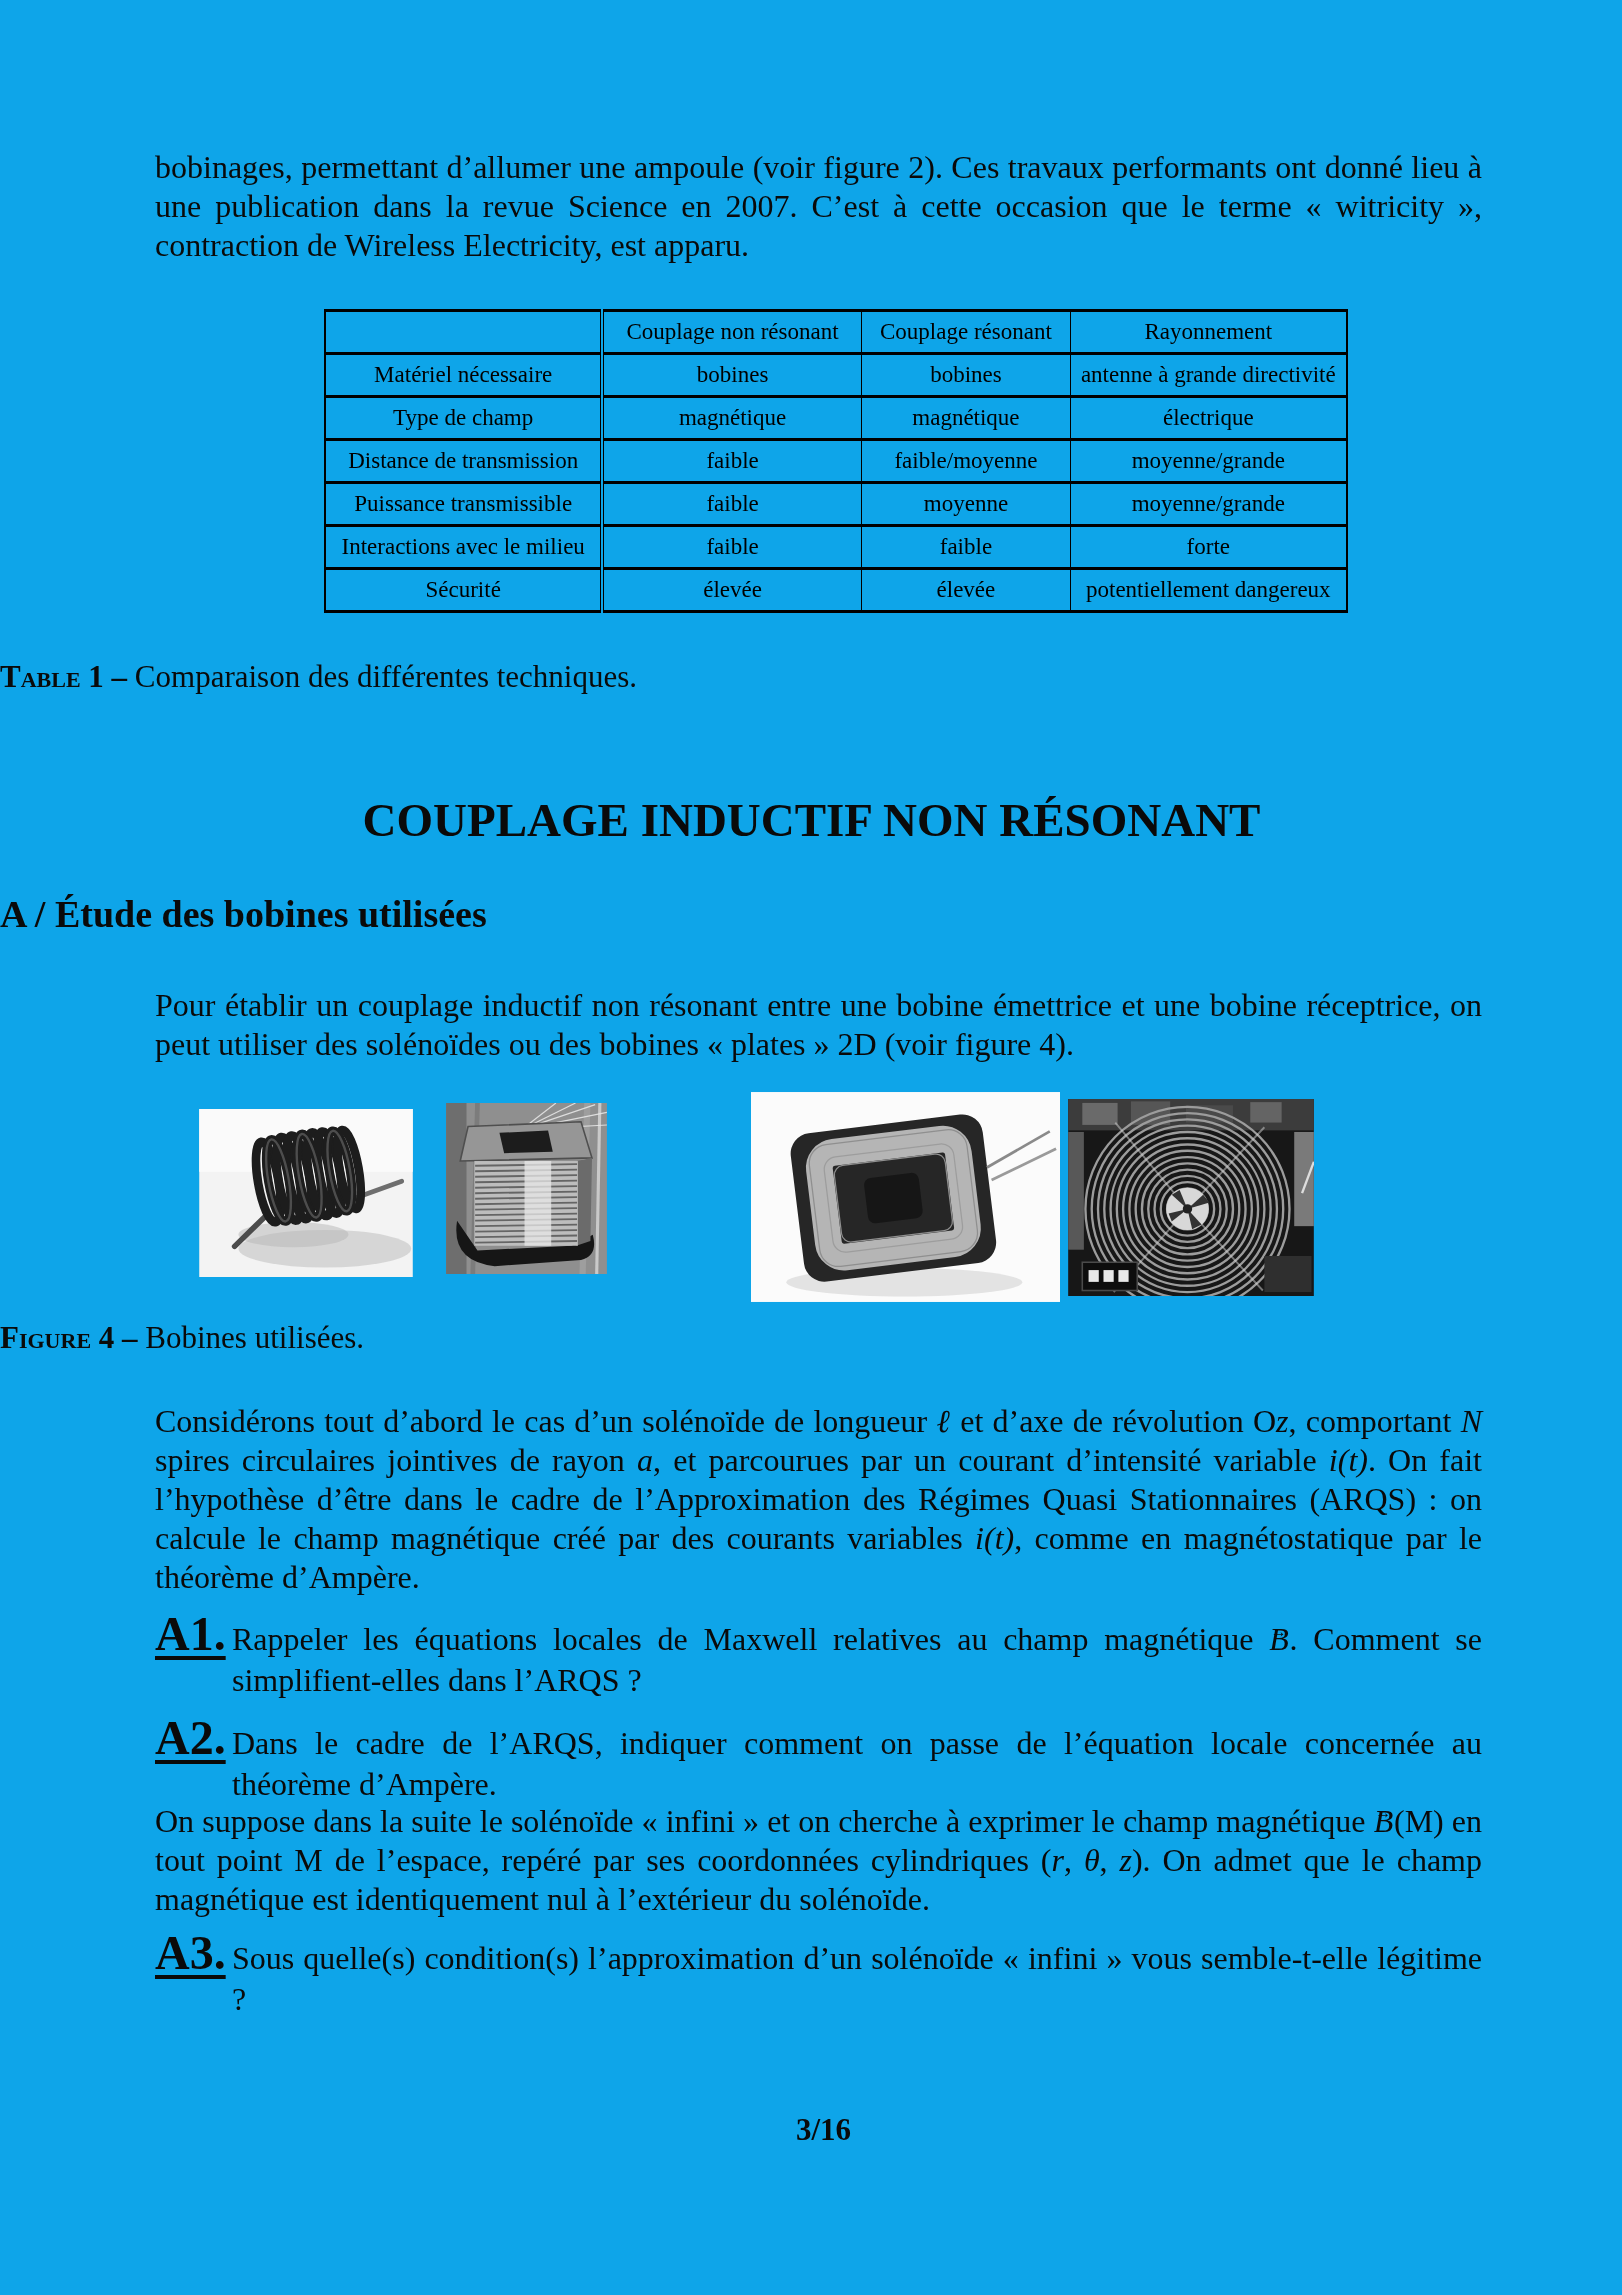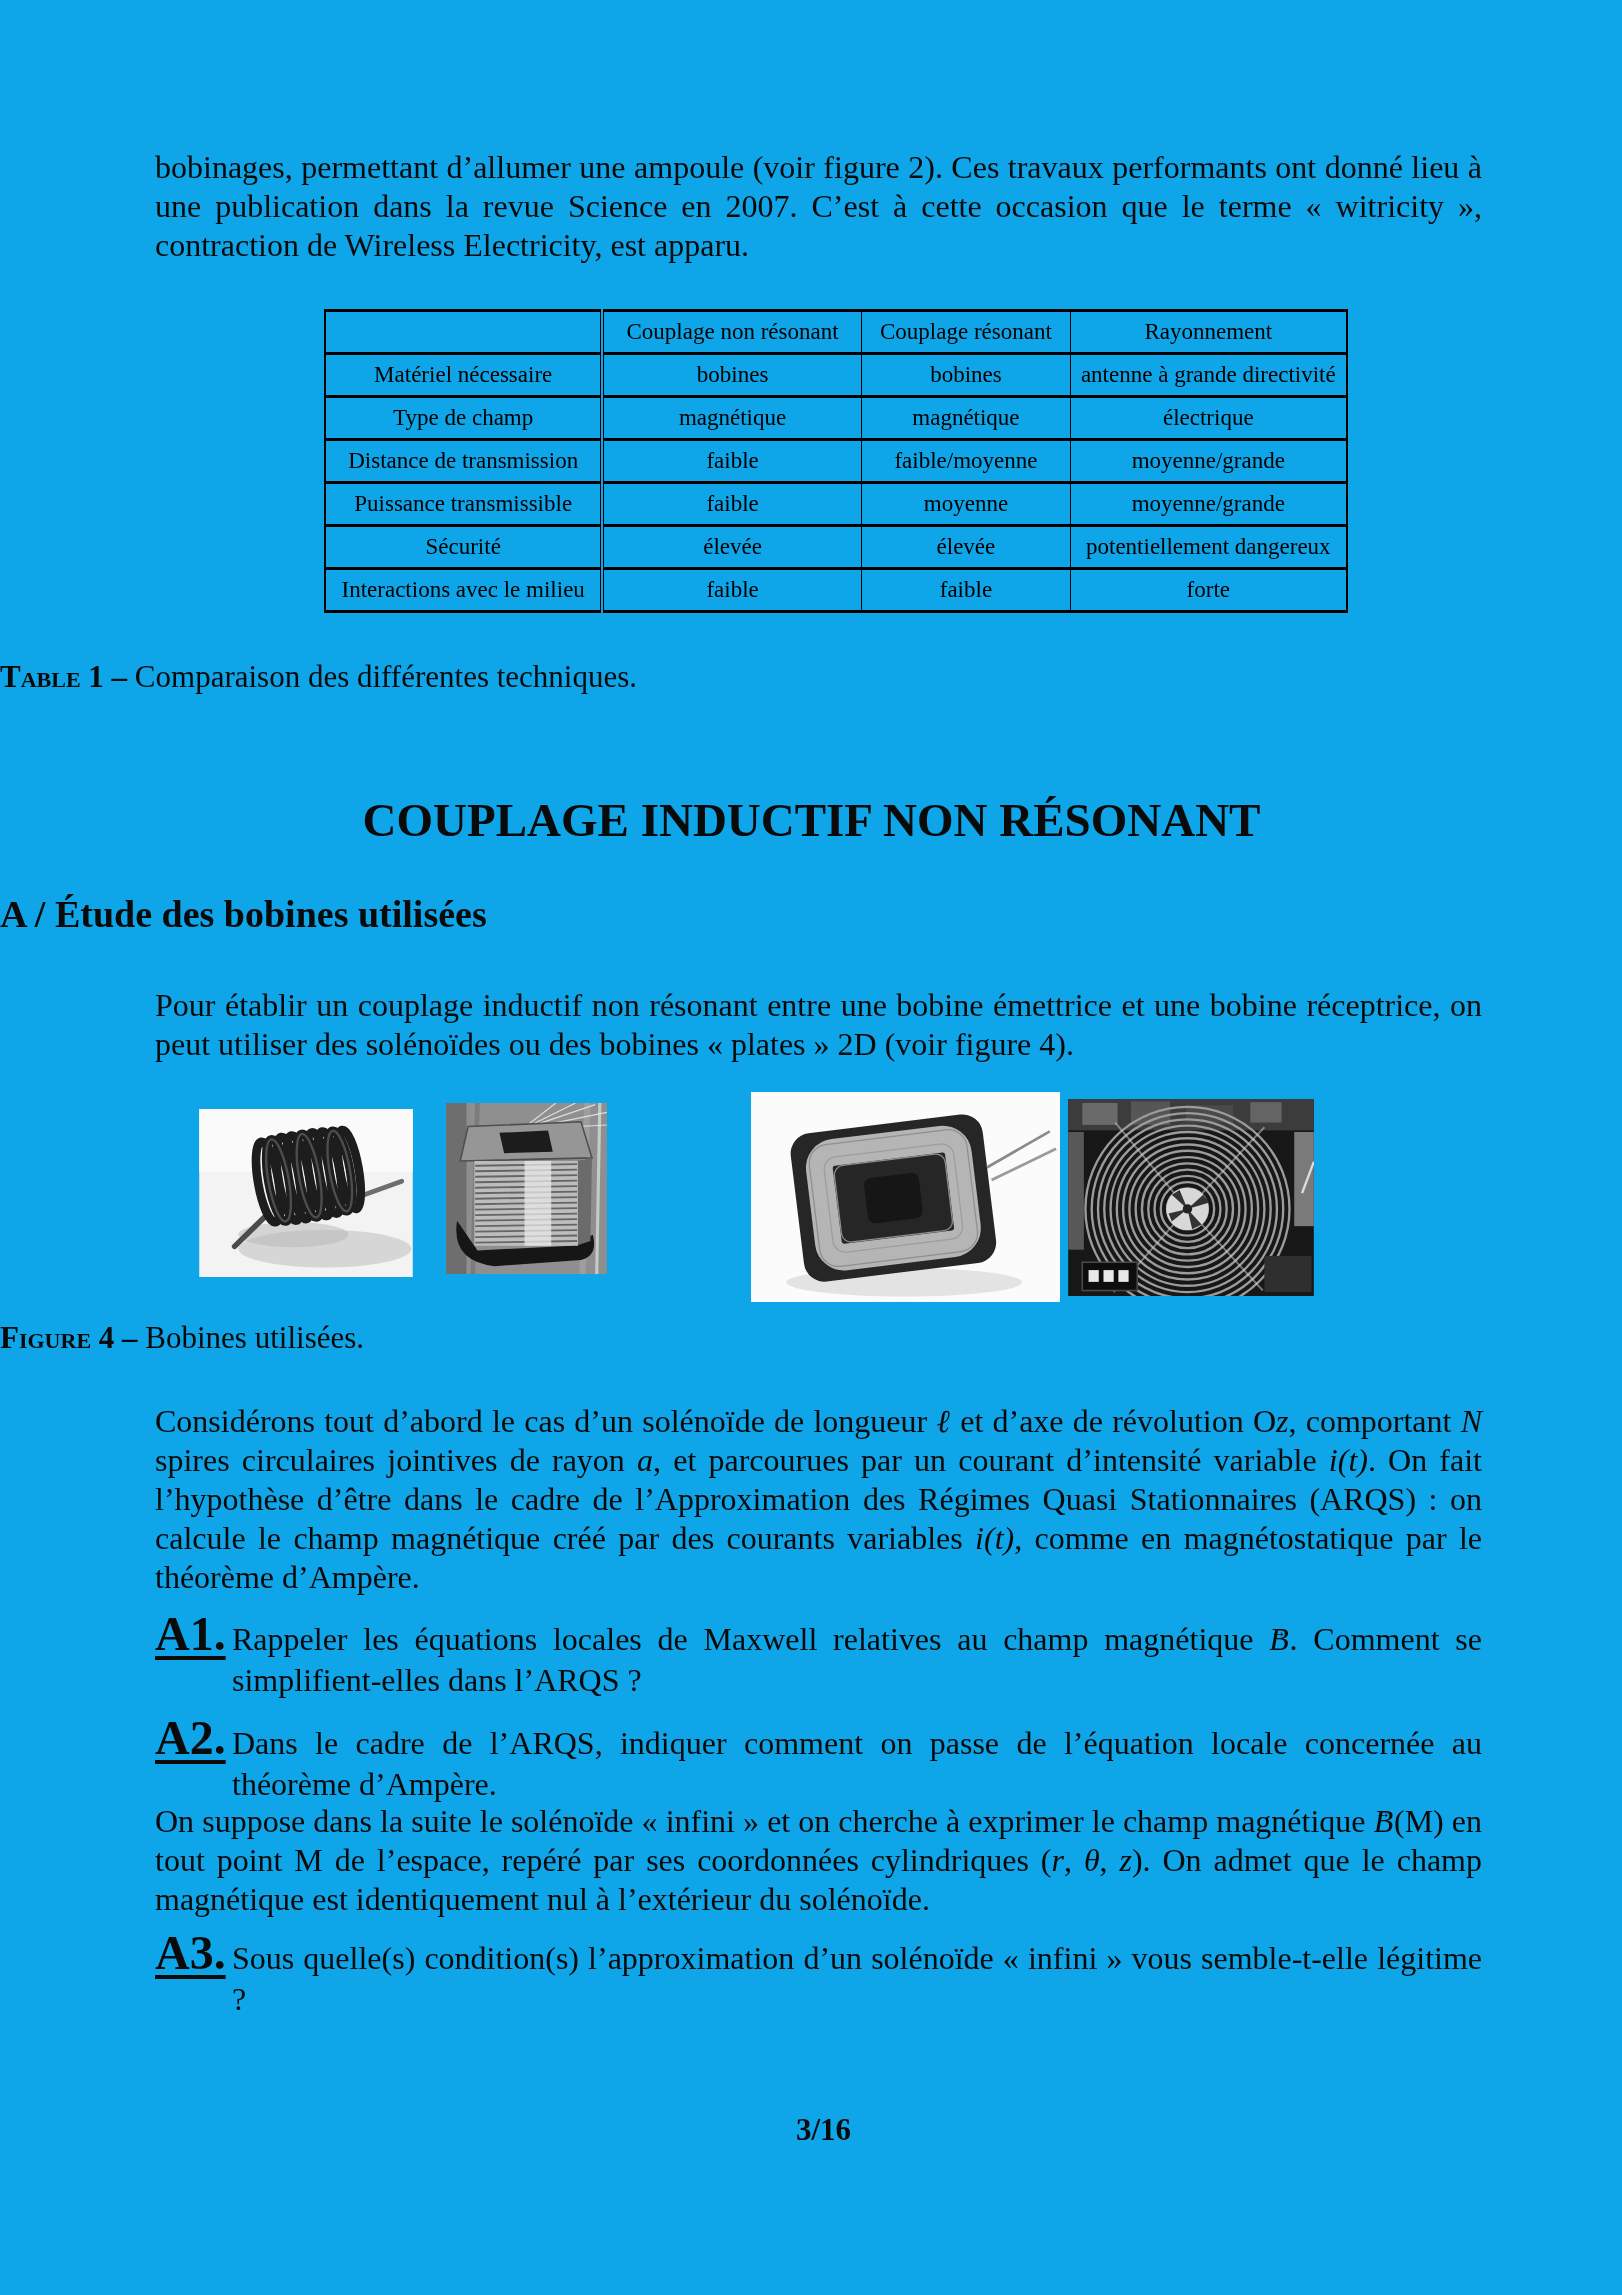--- a/index.html
+++ b/index.html
@@ -104,30 +104,30 @@
           <td class="c2">faible/moyenne</td>
           <td class="c3">moyenne/grande</td>
         </tr>
         <tr>
           <td class="c0">Puissance transmissible</td>
           <td class="c1">faible</td>
           <td class="c2">moyenne</td>
           <td class="c3">moyenne/grande</td>
         </tr>
         <tr>
+          <td class="c0">Interactions avec le milieu</td>
+          <td class="c1">faible</td>
+          <td class="c2">faible</td>
+          <td class="c3">forte</td>
+        </tr>
+        <tr>
           <td class="c0">Sécurité</td>
           <td class="c1">élevée</td>
           <td class="c2">élevée</td>
           <td class="c3">potentiellement dangereux</td>
-        </tr>
-        <tr>
-          <td class="c0">Interactions avec le milieu</td>
-          <td class="c1">faible</td>
-          <td class="c2">faible</td>
-          <td class="c3">forte</td>
         </tr>
       </tbody>
   </table>
 
   <div class="caption" style="top:658px">
     <span class="cap-label">Table 1 – </span><span>Comparaison des différentes techniques.</span>
   </div>
 
   <div class="h1">COUPLAGE INDUCTIF NON RÉSONANT</div>
   <div class="h2">A / Étude des bobines utilisées</div>

